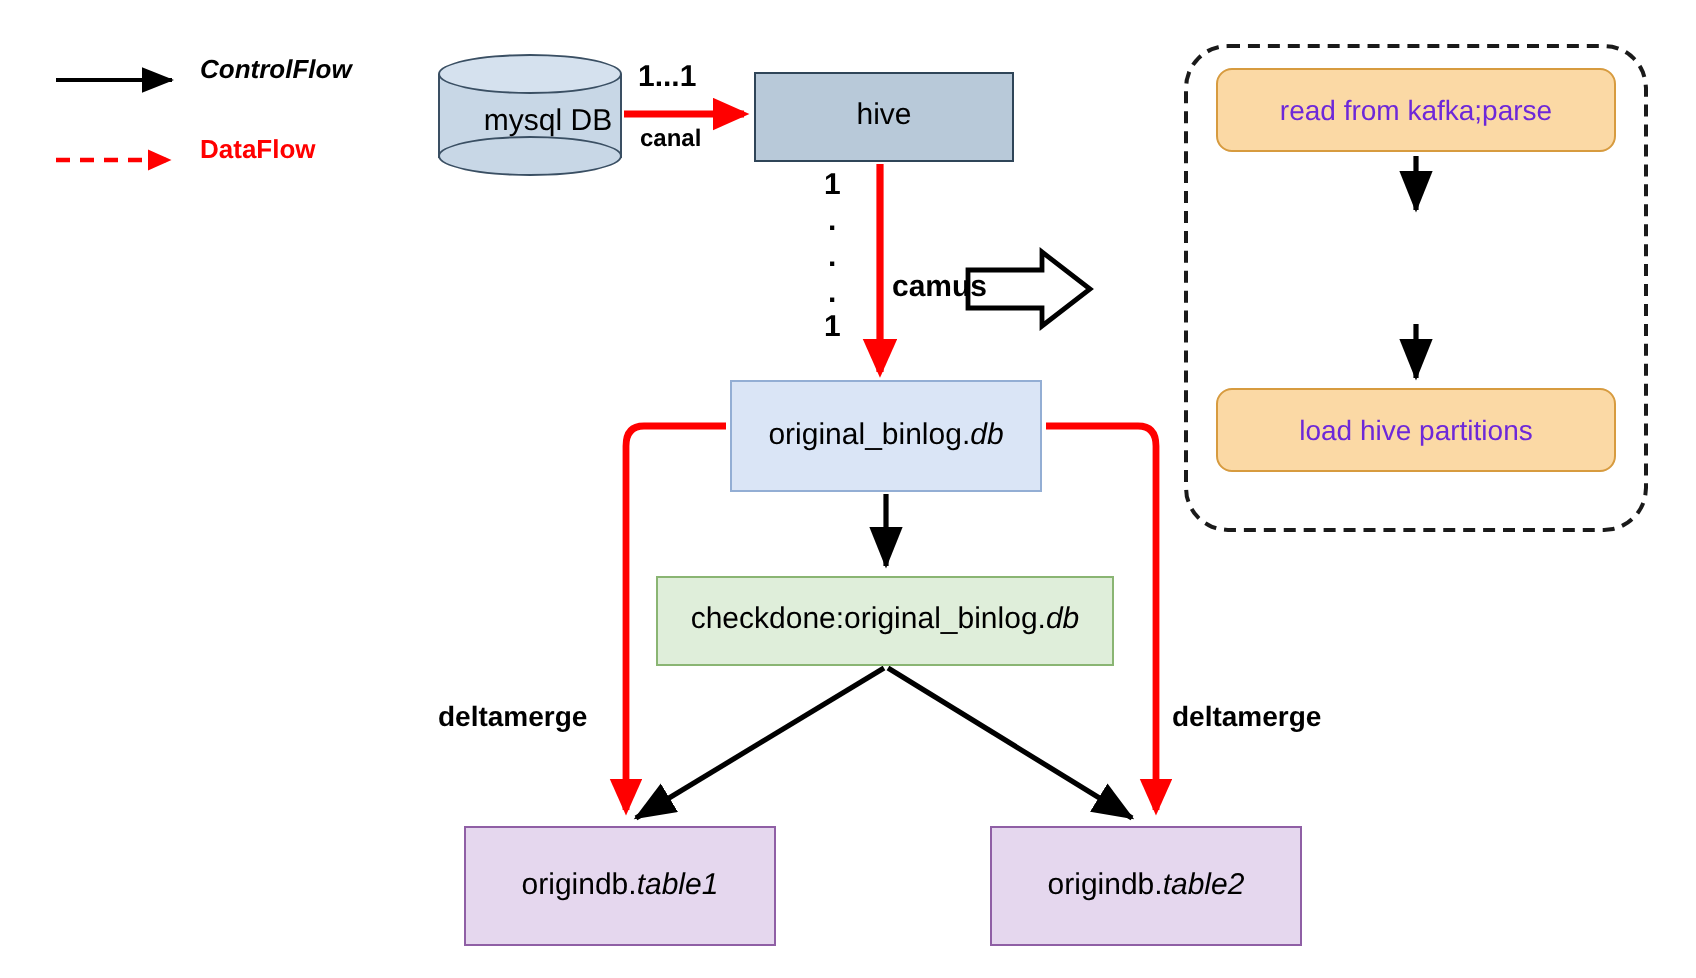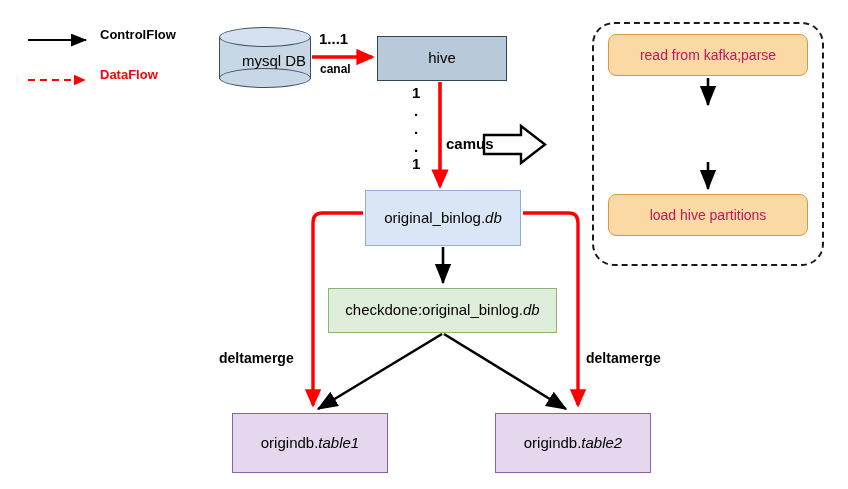--- a/index.html
+++ b/index.html
@@ -118,36 +118,36 @@
   }
   .orange-box {
     position: absolute;
     box-sizing: border-box;
     display: flex; align-items: center; justify-content: center;
     text-align: center;
     background: #fbd9a5;
     border: 1.8px solid #d79b3f;
     border-radius: 8px;
     font-size: 14px;
-    color: #be185d;
+    color: #6d28d9;
     line-height: 1.3;
     z-index: 3;
   }
   #read-kafka-box   { left: 608px; top: 34px;  width: 200px; height: 42px; }
   #write-hdfs-box   { left: 608px; top: 110px; width: 200px; height: 50px; }
   #load-hive-box    { left: 608px; top: 194px; width: 200px; height: 42px; }
 
   
   #legend { position: absolute; left: 24px; top: 27px; width: 180px; z-index: 4; }
   .legend-row {
     position: absolute;
     display: flex; align-items: center;
     font-size: 13px; font-weight: bold;
   }
-  #legend-control { left: 0; top: 0; color: #000; }
+  #legend-control { left: 0; top: 0; color: #000; font-style: italic; }
   #legend-data    { left: 0; top: 40px; color: #ff0000; }
   .legend-line { position: relative; width: 70px; height: 12px; margin-right: 6px; }
   .italic { font-style: italic; }
   .nowrap { white-space: nowrap; }
 </style>
 </head>
 <body>
 
 <div id="canvas">
 

